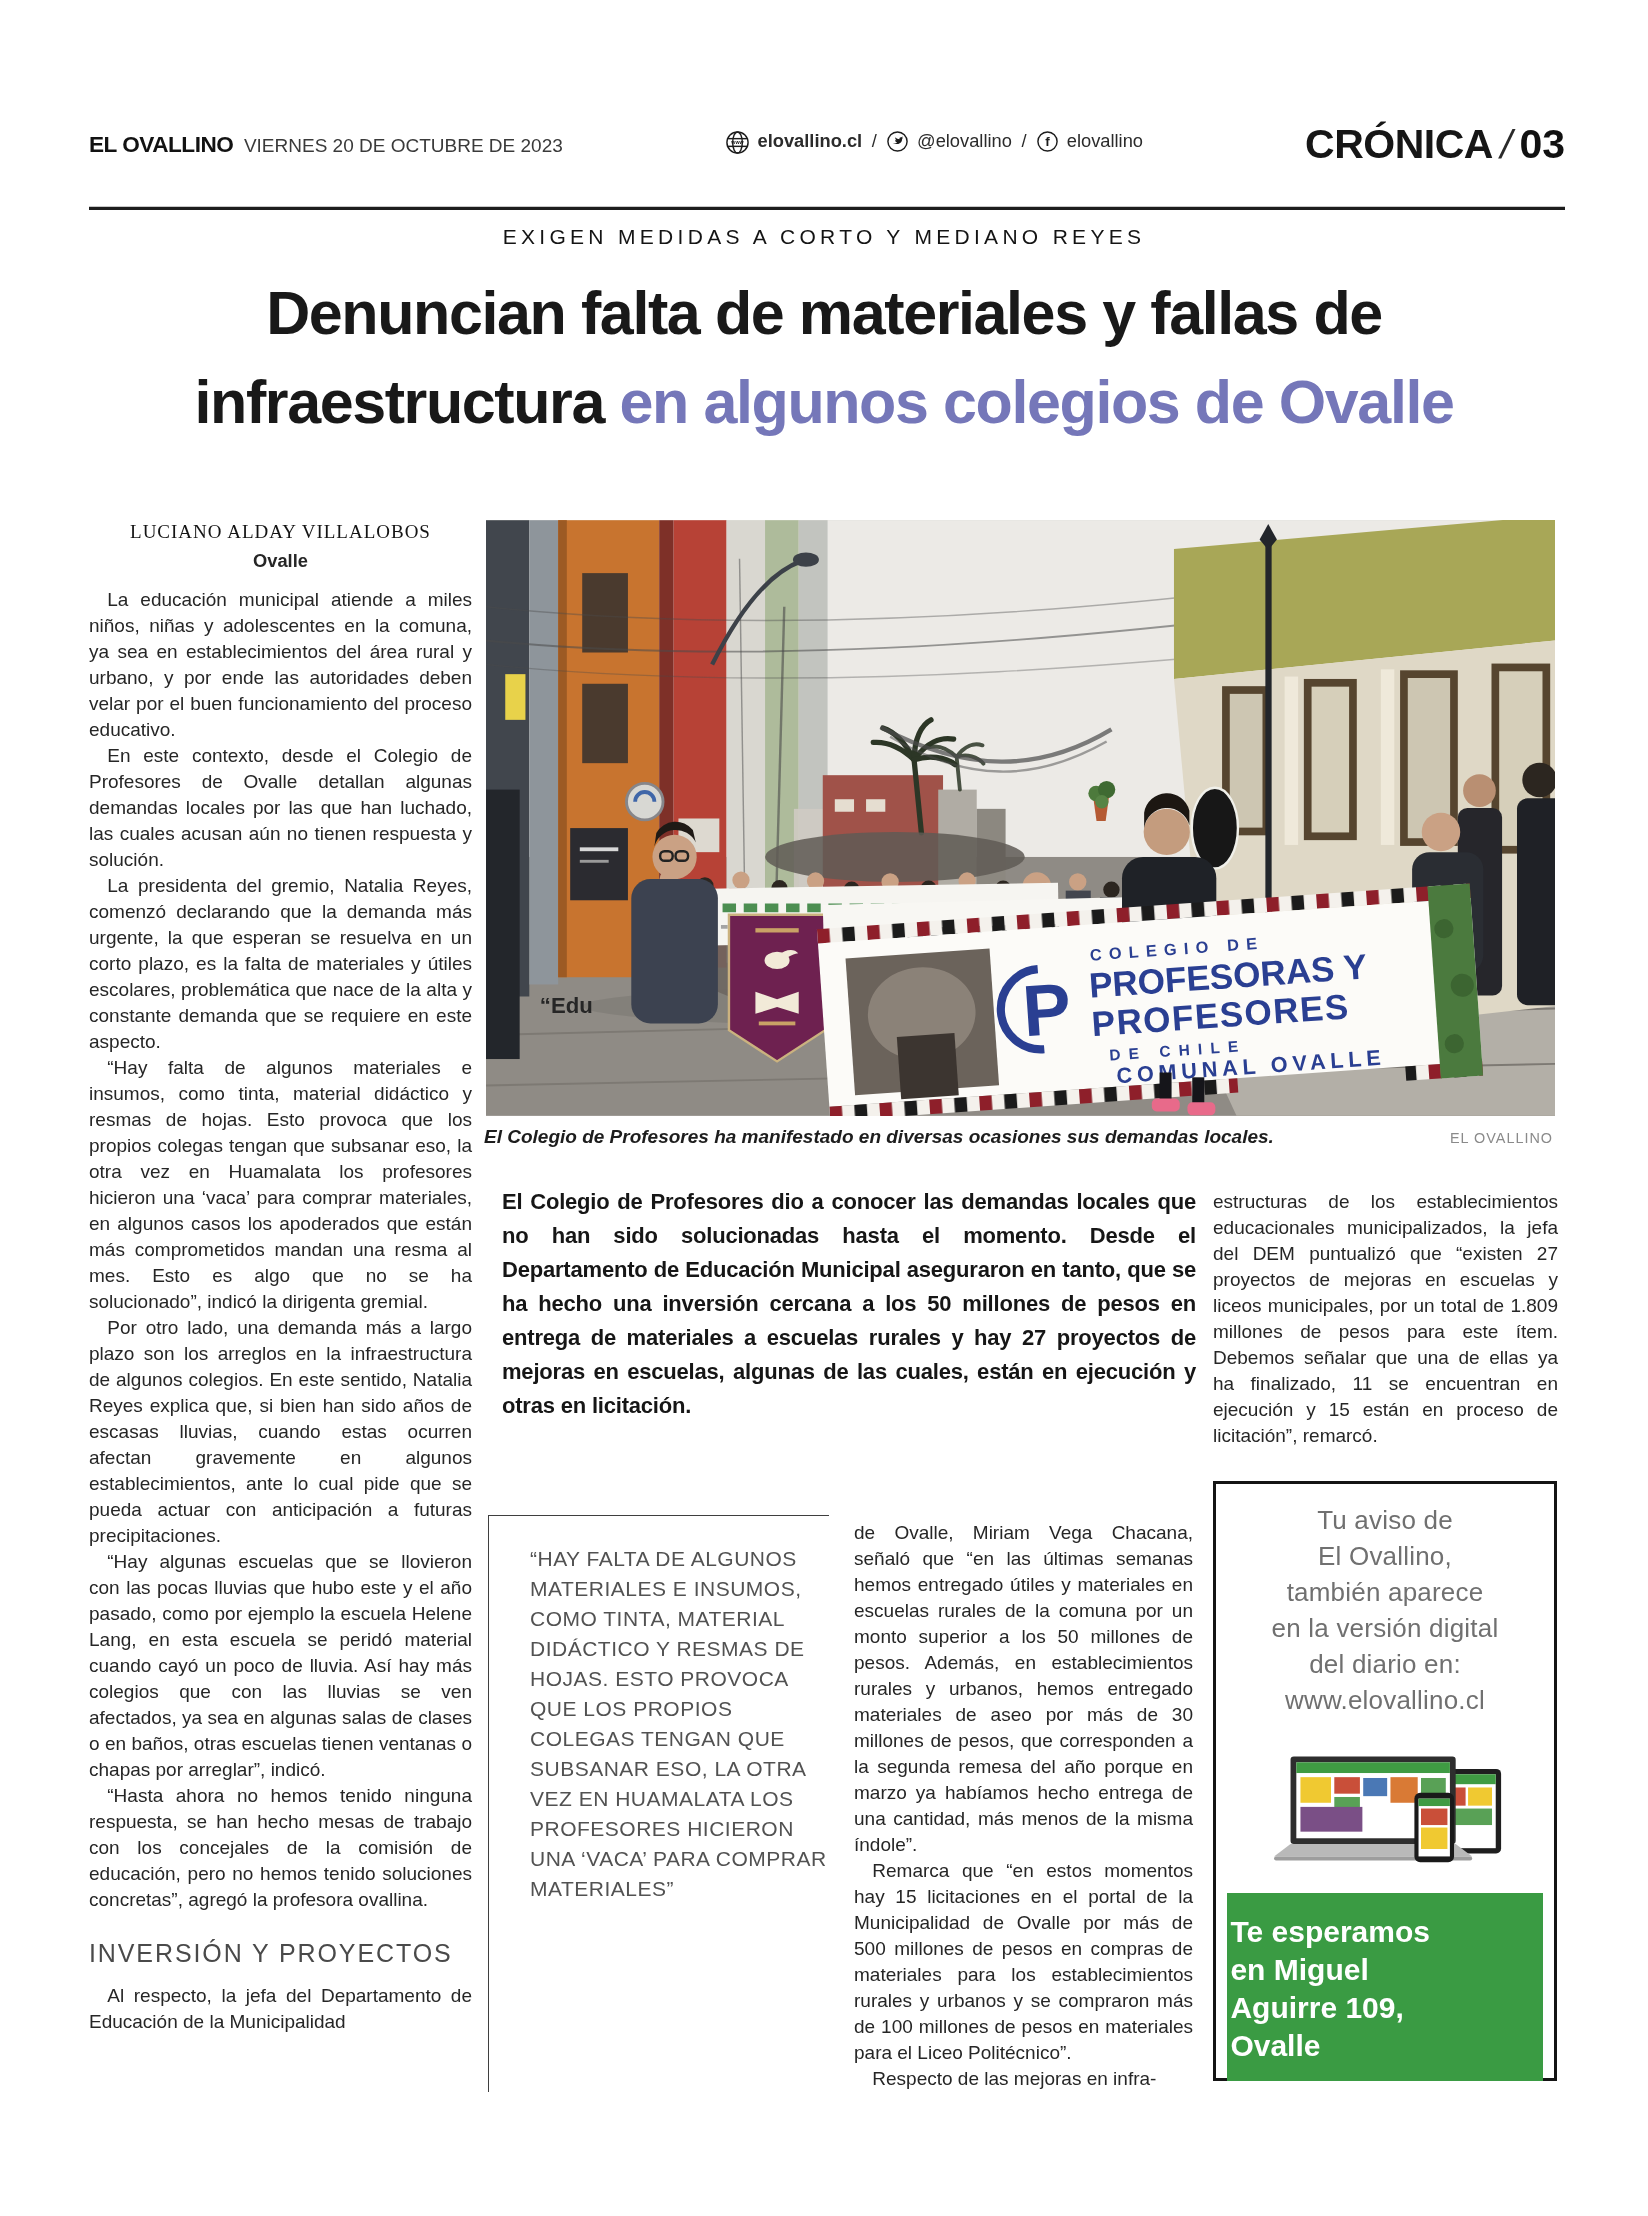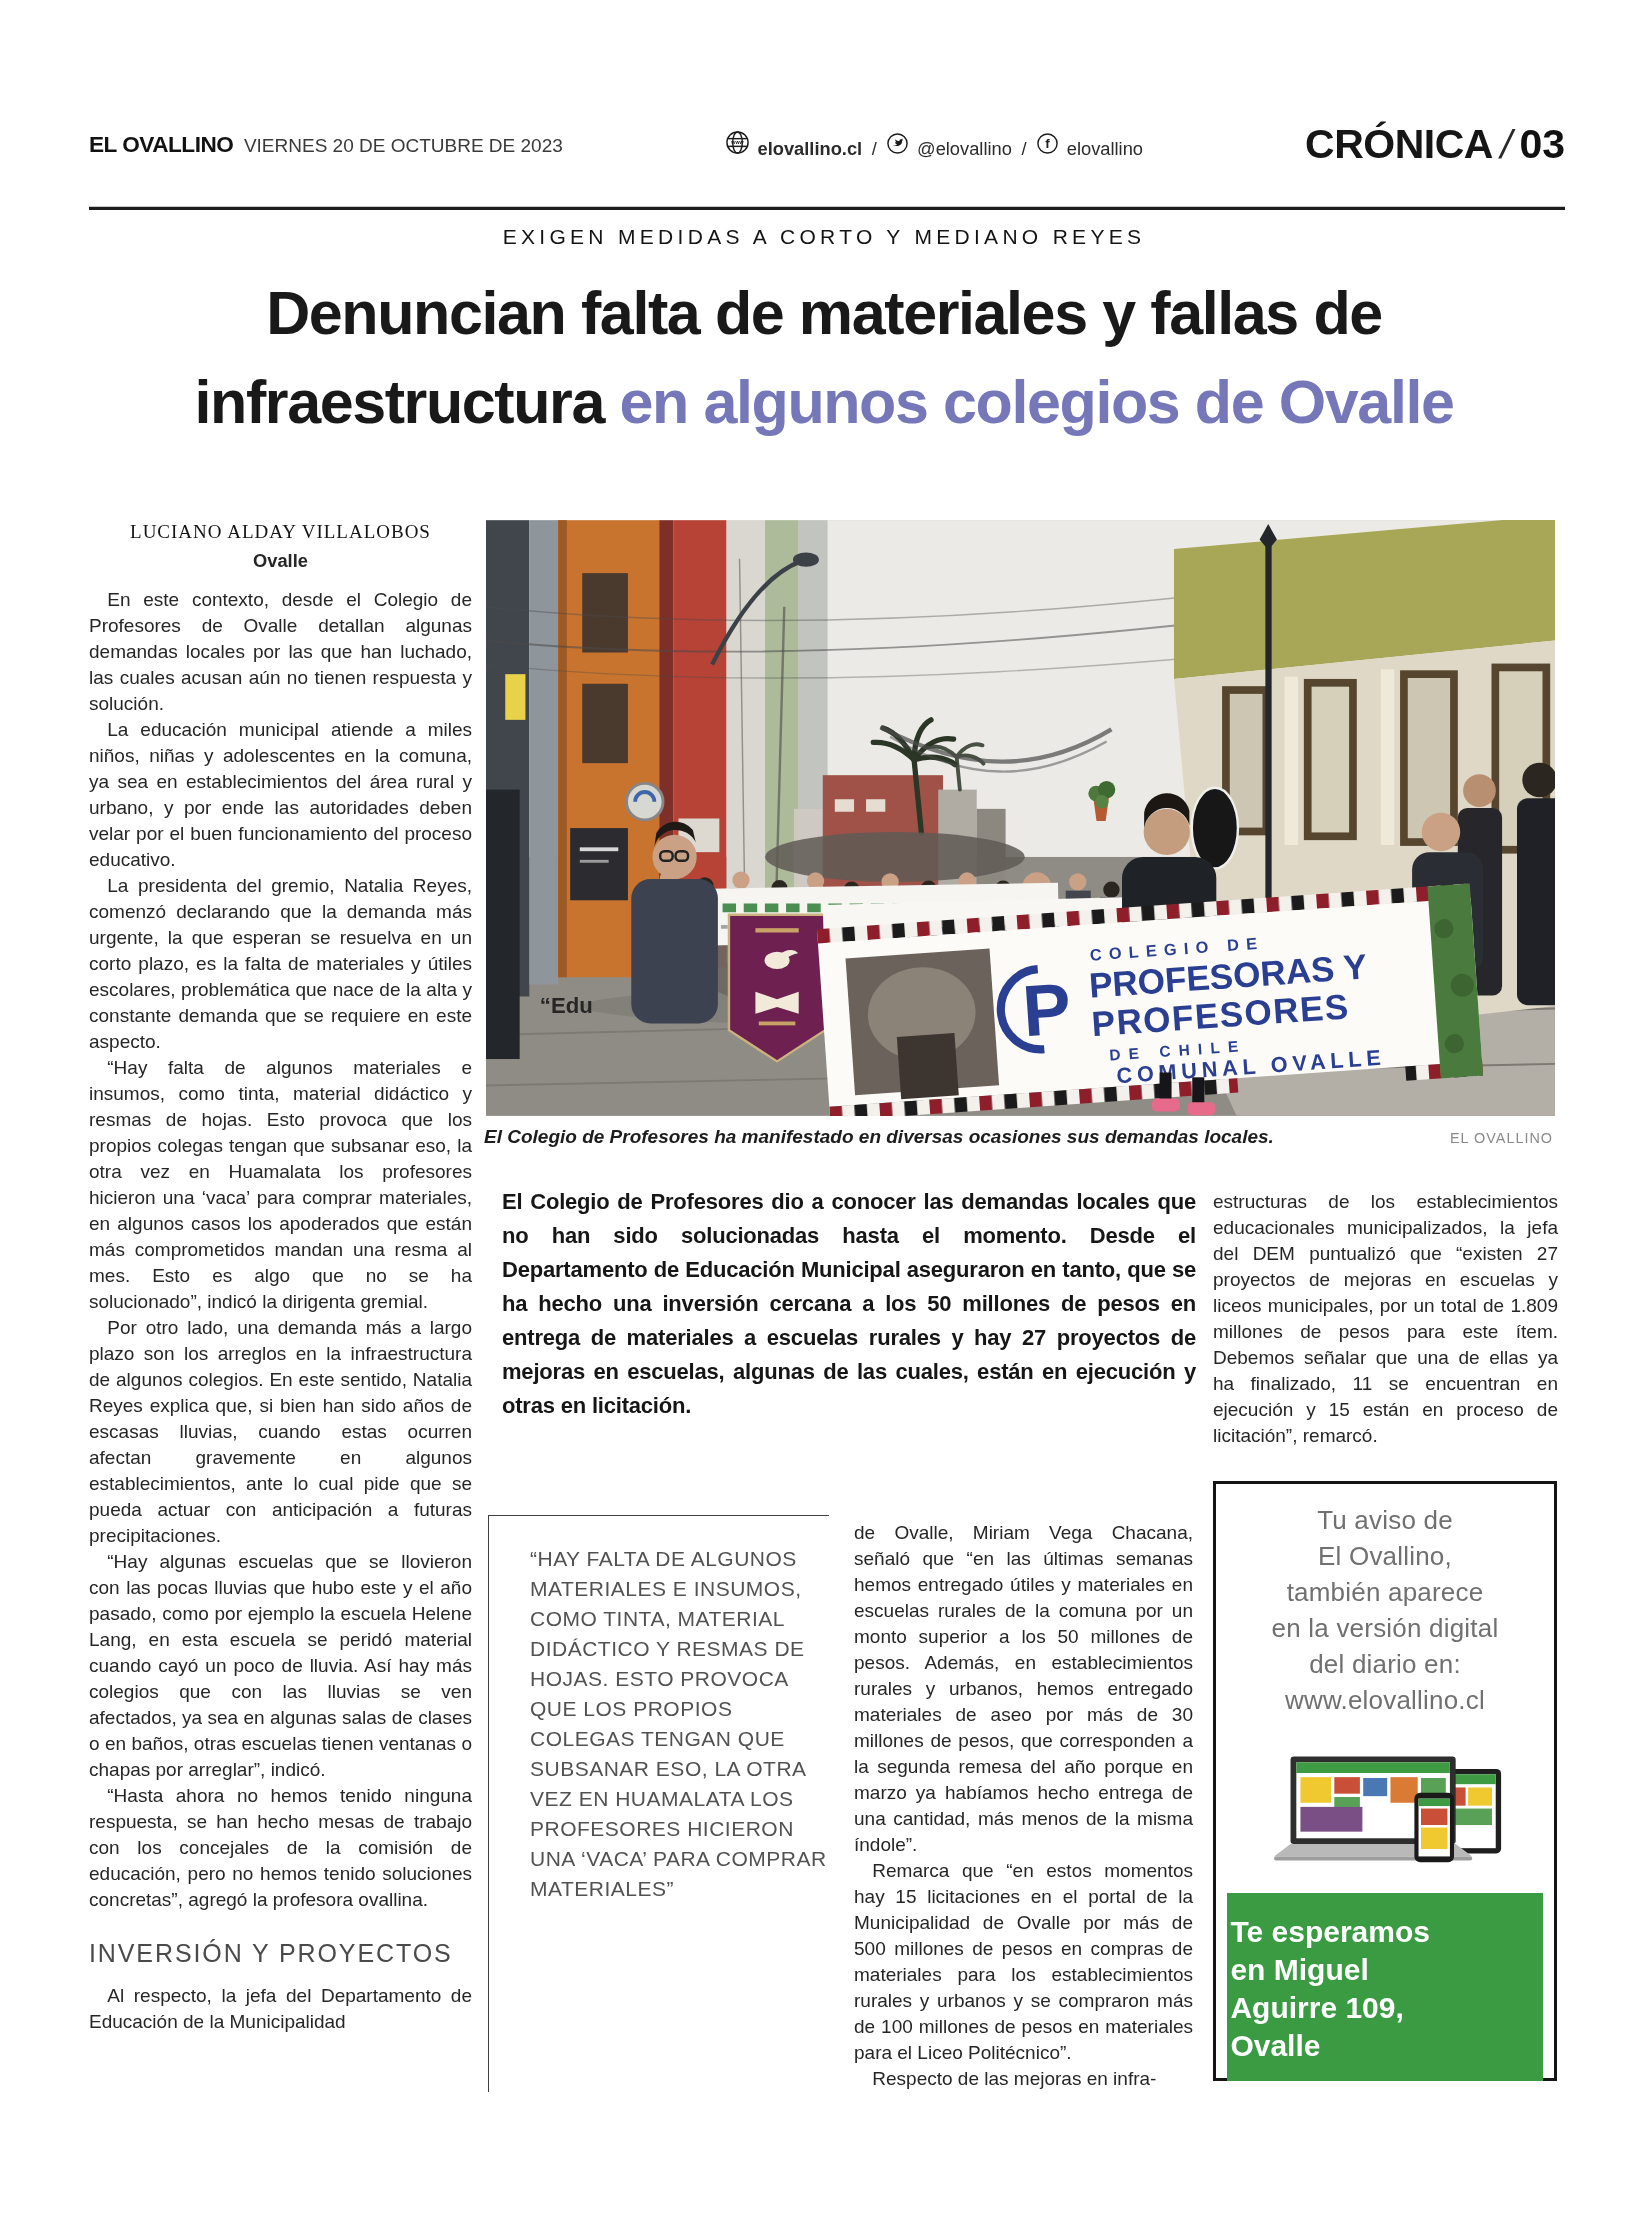--- a/index.html
+++ b/index.html
@@ -6,21 +6,21 @@
   #page{position:relative;width:1648px;height:2216px;background:#ffffff;margin:0 auto;
         font-family:"Liberation Sans",sans-serif;color:#1c1c1c;overflow:hidden;}
   [data-name]{box-sizing:border-box;}
 
   
   .masthead{position:absolute;left:89px;top:121px;width:1476px;display:flex;
             align-items:center;justify-content:space-between;}
   .mh-left{display:flex;align-items:baseline;gap:10.6px;}
   .brand{font-size:22.6px;font-weight:800;letter-spacing:-0.5px;color:#121212;}
   .mh-date{font-size:19px;color:#3a3a3a;letter-spacing:0;}
-  .mh-center{display:flex;align-items:flex-end;gap:7.7px;font-size:18.3px;color:#2b2b2b;}
+  .mh-center{display:flex;align-items:flex-start;gap:7.7px;font-size:18.3px;color:#2b2b2b;}
   .mh-center .bold{font-weight:700;}
   .mh-sep{color:#2b2b2b;font-weight:300;padding:0 1.9px;}
   .icn{display:inline-block;vertical-align:middle;}
   .mh-right{display:flex;align-items:baseline;gap:7.7px;}
   .section{font-size:41px;font-weight:800;letter-spacing:-0.5px;color:#161616;}
   .sec-slash{font-size:40px;font-weight:300;color:#2a2a2a;transform:skewX(-12deg);}
   .pageno{font-size:41px;font-weight:900;color:#111;}
   .rule{position:absolute;left:89px;top:206px;width:1476px;height:3.8px;
         background:linear-gradient(#c8c8c8 0 1px,#1d1d1d 1px 100%);}
 
@@ -122,22 +122,22 @@
   <h1 class="headline" data-name="headline" style="margin:0;">
     <span data-name="headline-line1">Denuncian falta de materiales y fallas de</span><br>
     <span data-name="headline-line2-black">infraestructura </span><span class="accent" data-name="headline-line2-accent">en algunos colegios de Ovalle</span>
   </h1>
 
   <div class="col" id="col1" data-name="article-column-1">
     <div class="byline" data-name="byline">
       <div class="by-author" data-name="byline-author">LUCIANO ALDAY VILLALOBOS</div>
       <div class="by-place" data-name="byline-place">Ovalle</div>
     </div>
+    <p class="ind" data-name="paragraph">La educación municipal atiende a miles niños, niñas y adolescentes en la comuna, ya sea en establecimientos del área rural y urbano, y por ende las autoridades deben velar por el buen funcionamiento del proceso educativo.</p>
     <p class="ind" data-name="paragraph">En este contexto, desde el Colegio de Profesores de Ovalle detallan algunas demandas locales por las que han luchado, las cuales acusan aún no tienen respuesta y solución.</p>
-    <p class="ind" data-name="paragraph">La educación municipal atiende a miles niños, niñas y adolescentes en la comuna, ya sea en establecimientos del área rural y urbano, y por ende las autoridades deben velar por el buen funcionamiento del proceso educativo.</p>
     <p class="ind" data-name="paragraph">La presidenta del gremio, Natalia Reyes, comenzó declarando que la demanda más urgente, la que esperan se resuelva en un corto plazo, es la falta de materiales y útiles escolares, problemática que nace de la alta y constante demanda que se requiere en este aspecto.</p>
     <p class="ind" data-name="paragraph">“Hay falta de algunos materiales e insumos, como tinta, material didáctico y resmas de hojas. Esto provoca que los propios colegas tengan que subsanar eso, la otra vez en Huamalata los profesores hicieron una ‘vaca’ para comprar materiales, en algunos casos los apoderados que están más comprometidos mandan una resma al mes. Esto es algo que no se ha solucionado”, indicó la dirigenta gremial.</p>
     <p class="ind" data-name="paragraph">Por otro lado, una demanda más a largo plazo son los arreglos en la infraestructura de algunos colegios. En este sentido, Natalia Reyes explica que, si bien han sido años de escasas lluvias, cuando estas ocurren afectan gravemente en algunos establecimientos, ante lo cual pide que se pueda actuar con anticipación a futuras precipitaciones.</p>
     <p class="ind" data-name="paragraph">“Hay algunas escuelas que se llovieron con las pocas lluvias que hubo este y el año pasado, como por ejemplo la escuela Helene Lang, en esta escuela se peridó material cuando cayó un poco de lluvia. Así hay más colegios que con las lluvias se ven afectados, ya sea en algunas salas de clases o en baños, otras escuelas tienen ventanas o chapas por arreglar”, indicó.</p>
     <p class="ind" data-name="paragraph">“Hasta ahora no hemos tenido ninguna respuesta, se han hecho mesas de trabajo con los concejales de la comisión de educación, pero no hemos tenido soluciones concretas”, agregó la profesora ovallina.</p>
     <div class="subhead" data-name="subhead-inversion-proyectos">INVERSIÓN Y PROYECTOS</div>
     <p class="ind" data-name="paragraph">Al respecto, la jefa del Departamento de Educación de la Municipalidad</p>
   </div>
 
   <div class="photo" data-name="news-photo">

